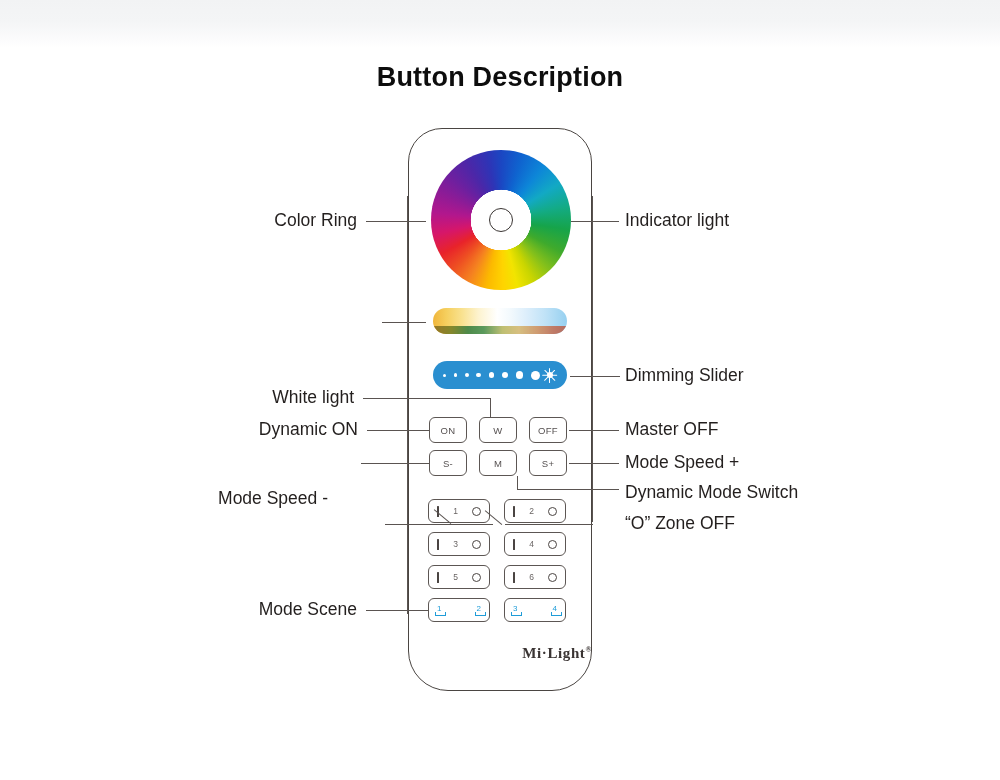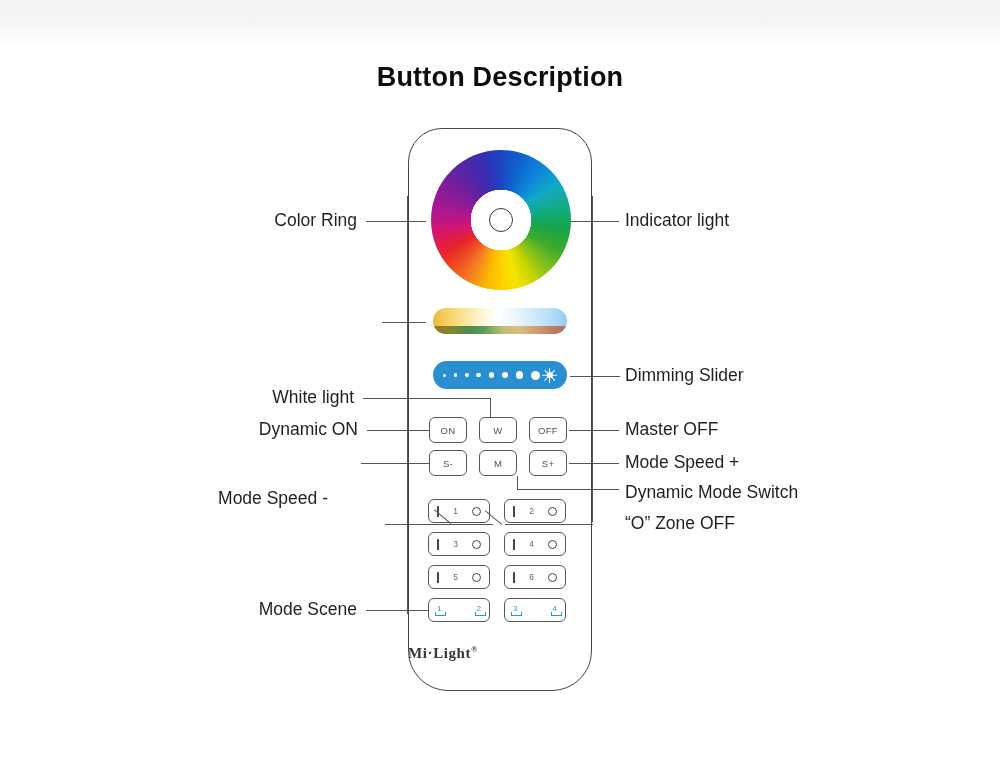--- a/index.html
+++ b/index.html
@@ -256,21 +256,21 @@
     width: 11px; height: 3.2px;
     border: 1.1px solid #1f9cd8;
     border-top: none;
     box-sizing: border-box;
   }
 
   #brand {
     position: absolute;
     left: 408px; top: 645px;
     width: 184px;
-    text-align: left;
+    text-align: right;
     font-family: "Liberation Serif", serif;
     font-weight: bold;
     font-size: 15px;
     color: #3a3433;
     letter-spacing: 0.6px;
   }
   #brand .reg {
     font-size: 8px;
     vertical-align: super;
   }

